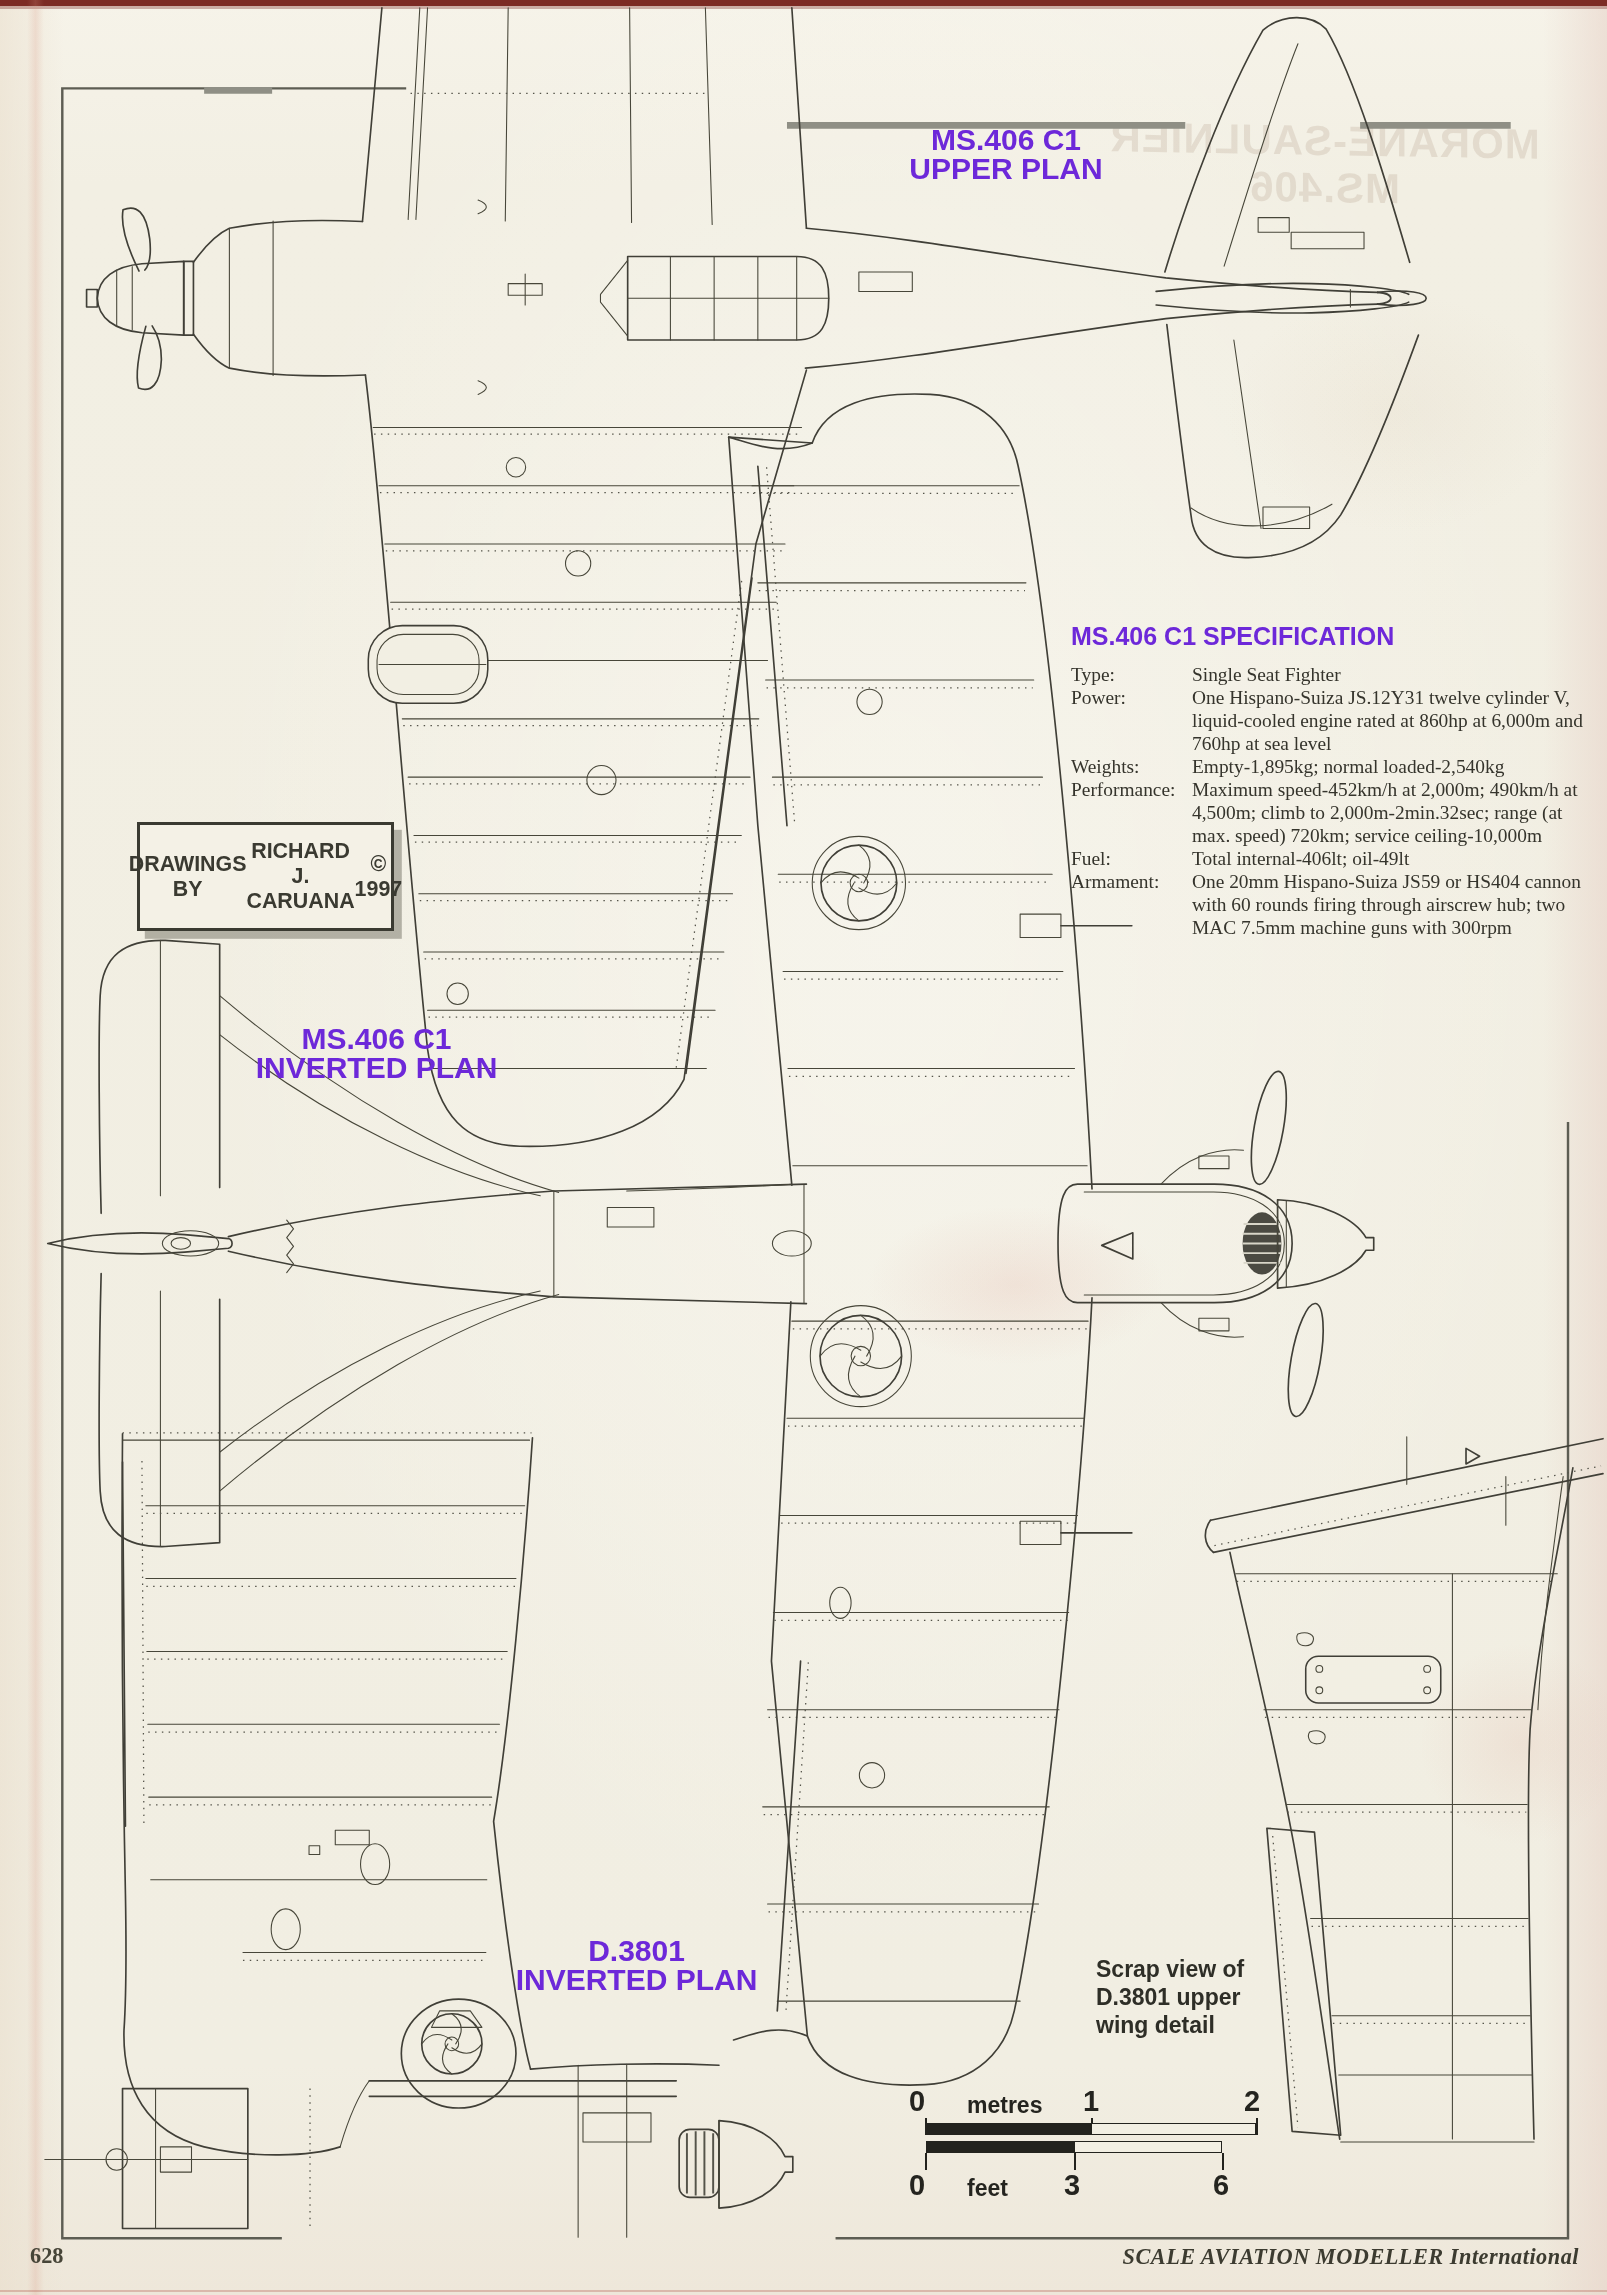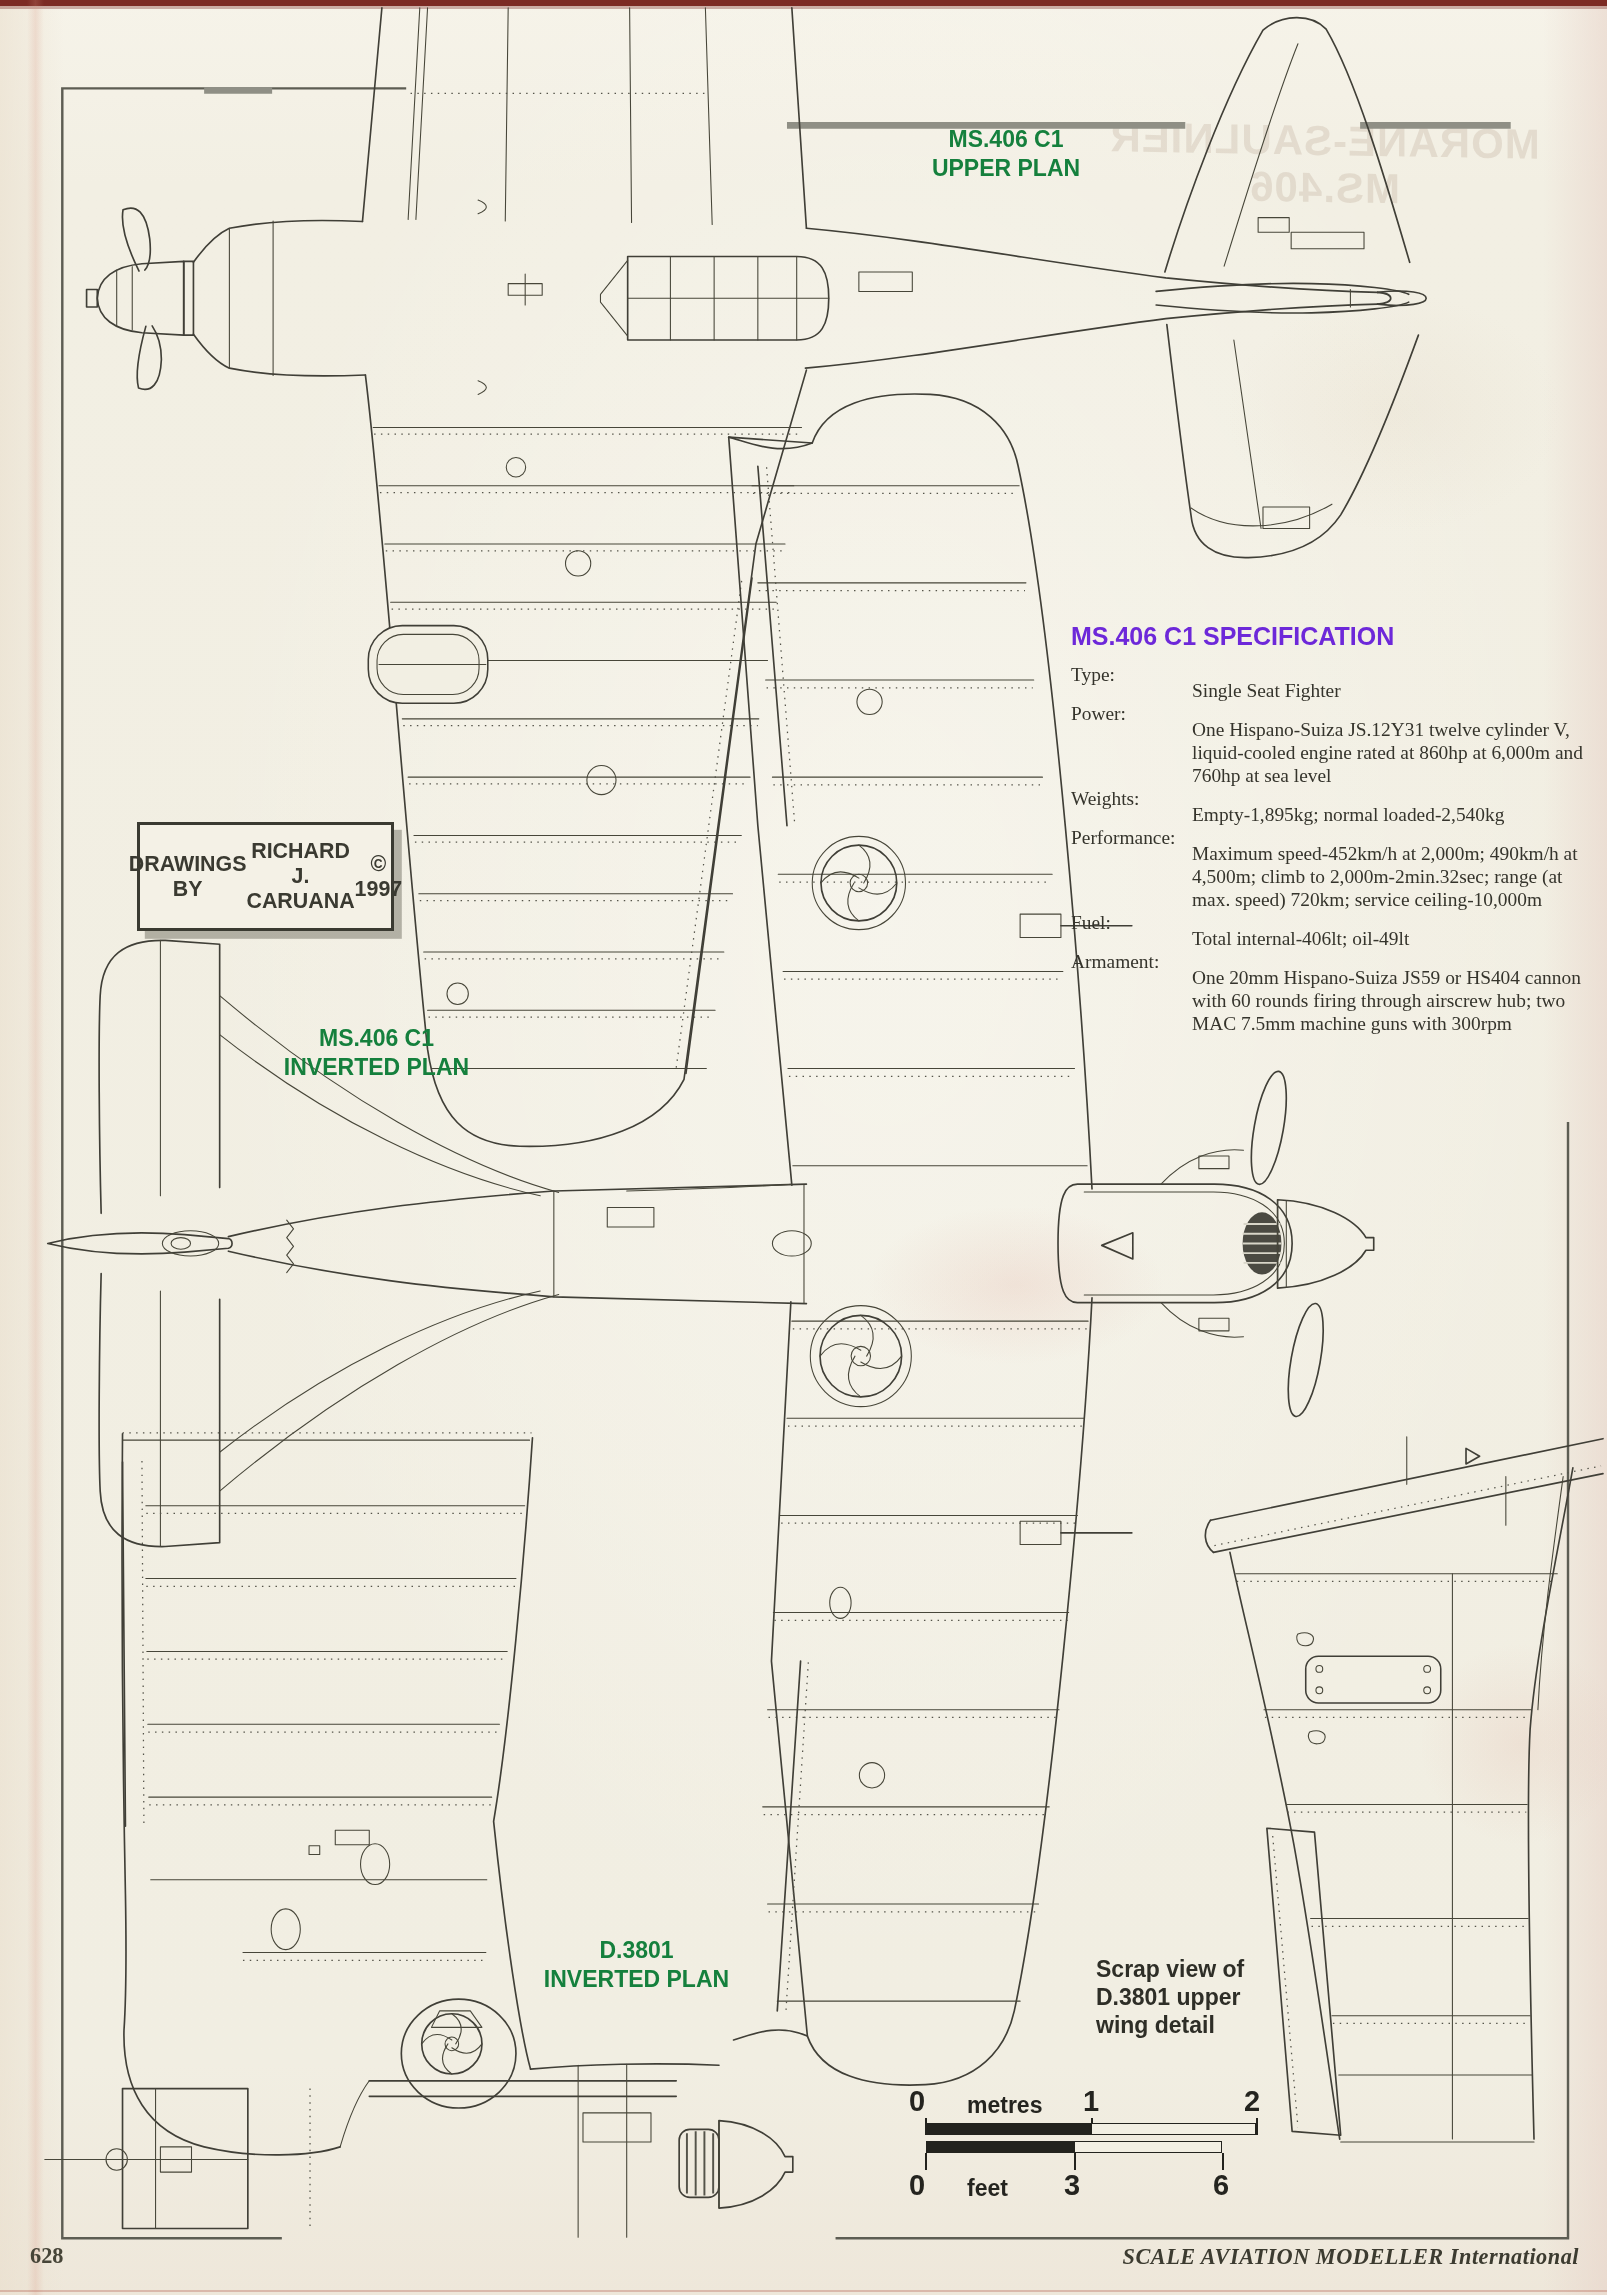--- a/index.html
+++ b/index.html
@@ -35,36 +35,36 @@
 
   svg.art{position:absolute;left:0;top:0;}
   .s1{fill:none;stroke:#403f37;stroke-width:3.4;stroke-linecap:round;stroke-linejoin:round;}
   .s2{fill:none;stroke:#474639;stroke-width:2.2;stroke-linecap:round;stroke-linejoin:round;}
   .sd{fill:none;stroke:#55544a;stroke-width:2.6;stroke-dasharray:3 11;}
   .sp{fill:#f2efe3;stroke:#403f37;stroke-width:3.2;}
   .dark{fill:#4b4a42;stroke:none;}
   .frame{fill:none;stroke:#5d5d53;stroke-width:5;}
   .framebar{fill:none;stroke:#8f8f85;stroke-width:14;}
 
-  .caption{position:absolute;color:#15803d;font-weight:bold;text-align:center;font-size:23px;line-height:29px;letter-spacing:0px;}
+  .caption{position:absolute;color:#6d28d9;font-weight:bold;text-align:center;font-size:30px;line-height:29px;letter-spacing:0px;}
   .scrap-caption{position:absolute;color:#2e2e27;font-weight:bold;font-size:23px;line-height:28px;text-align:left;}
 
   .credit-box{
     position:absolute;left:137px;top:822px;width:251px;height:103px;
     background:#f4f1e6;border:3.4px solid #3a3a31;
     box-shadow:7.8px 7.8px 0 rgba(125,124,112,0.55);
     display:flex;justify-content:center;align-items:center;
   }
   .credit-box div{color:#3a3a31;font-weight:bold;font-size:21.4px;line-height:25px;text-align:center;}
 
   .spec{position:absolute;left:1071px;top:623px;width:522px;color:#35342c;}
   .spec-title{font-family:Liberation Sans, sans-serif;font-weight:bold;font-size:25px;line-height:27px;margin-bottom:12.6px;color:#6d28d9;}
   .spec-row{display:flex;font-family:"Liberation Serif",serif;font-size:19.4px;line-height:23px;}
   .spec-label{width:121px;flex:0 0 121px;}
-  .spec-value{flex:1;margin-top:16px;}
+  .spec-value{flex:1;}
 
   .scalebar{position:absolute;left:904px;top:2080px;width:389px;height:136px;color:#24241f;}
   .sb-num{position:absolute;font-weight:bold;font-size:29px;}
   .sb-word{position:absolute;font-weight:bold;font-size:23px;}
   .sb-seg{position:absolute;height:11.7px;}
   .sb-black{background:#23231e;}
   .sb-white{background:#f2efe3;border:1.5px solid #23231e;box-sizing:border-box;}
   .sb-tick{position:absolute;width:1.5px;background:#23231e;}
 
   .footer-num{position:absolute;left:30px;top:2243px;font-family:"Liberation Serif",serif;font-size:22.3px;color:#474538;font-weight:bold;}

